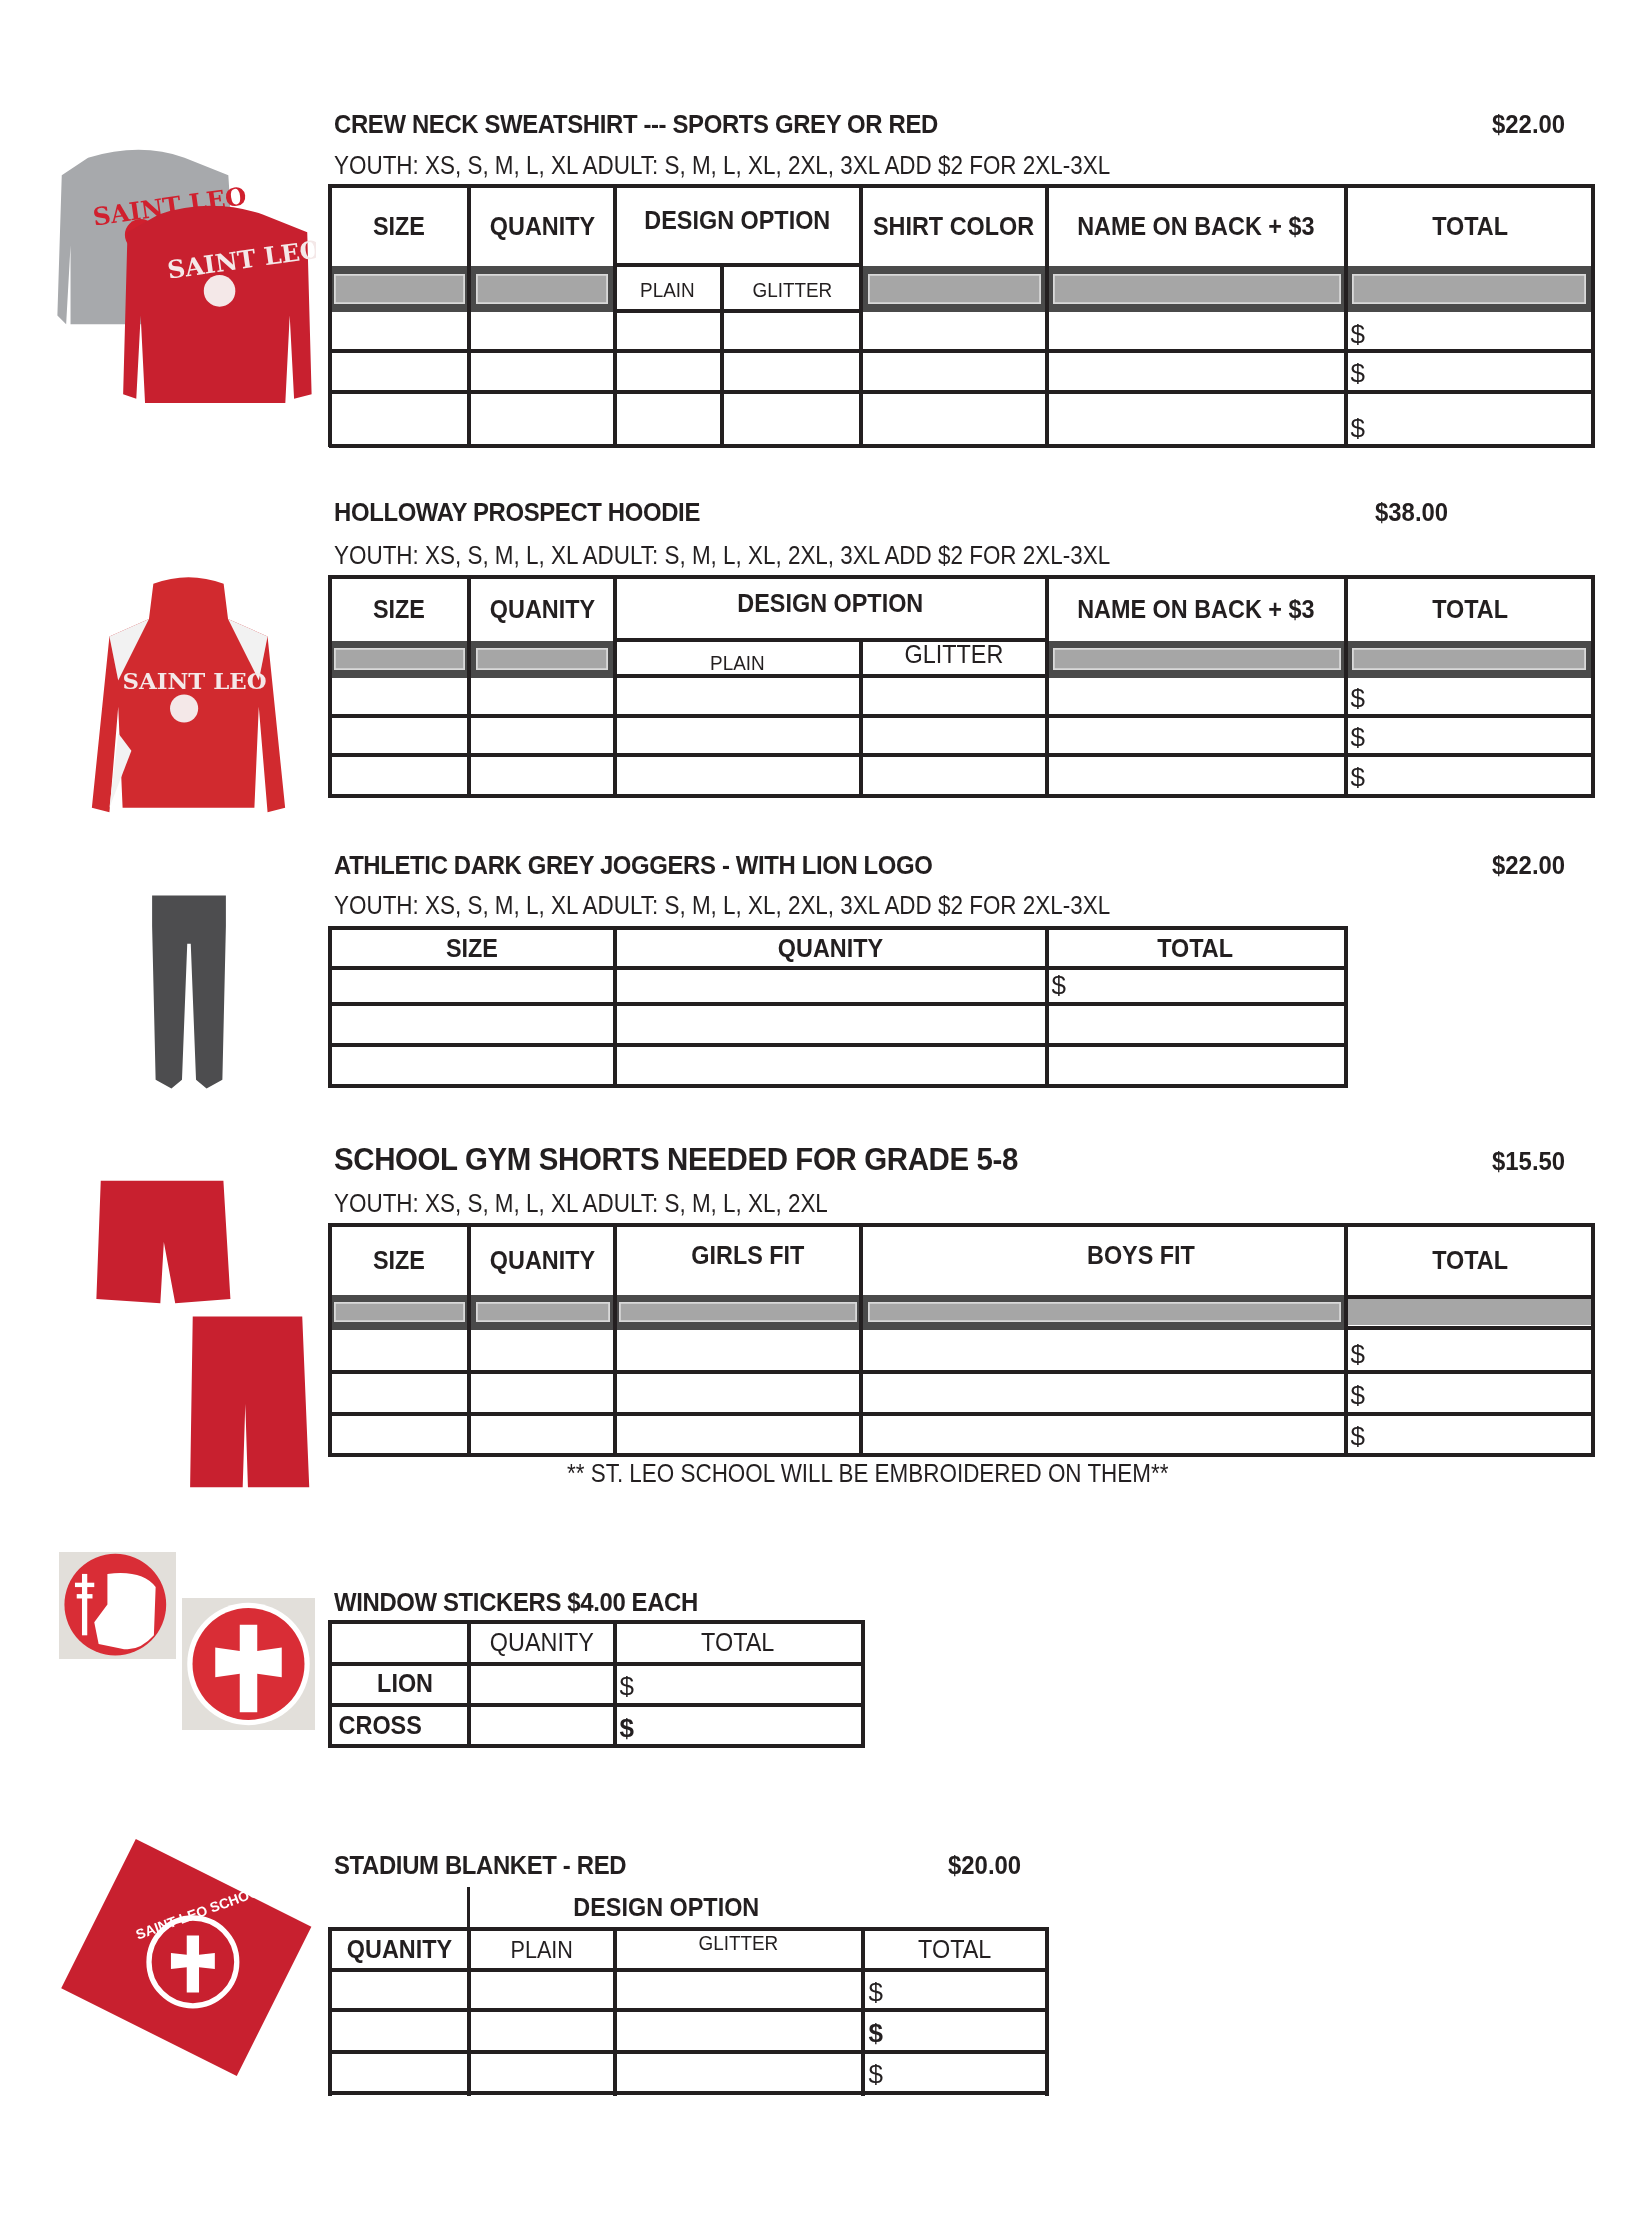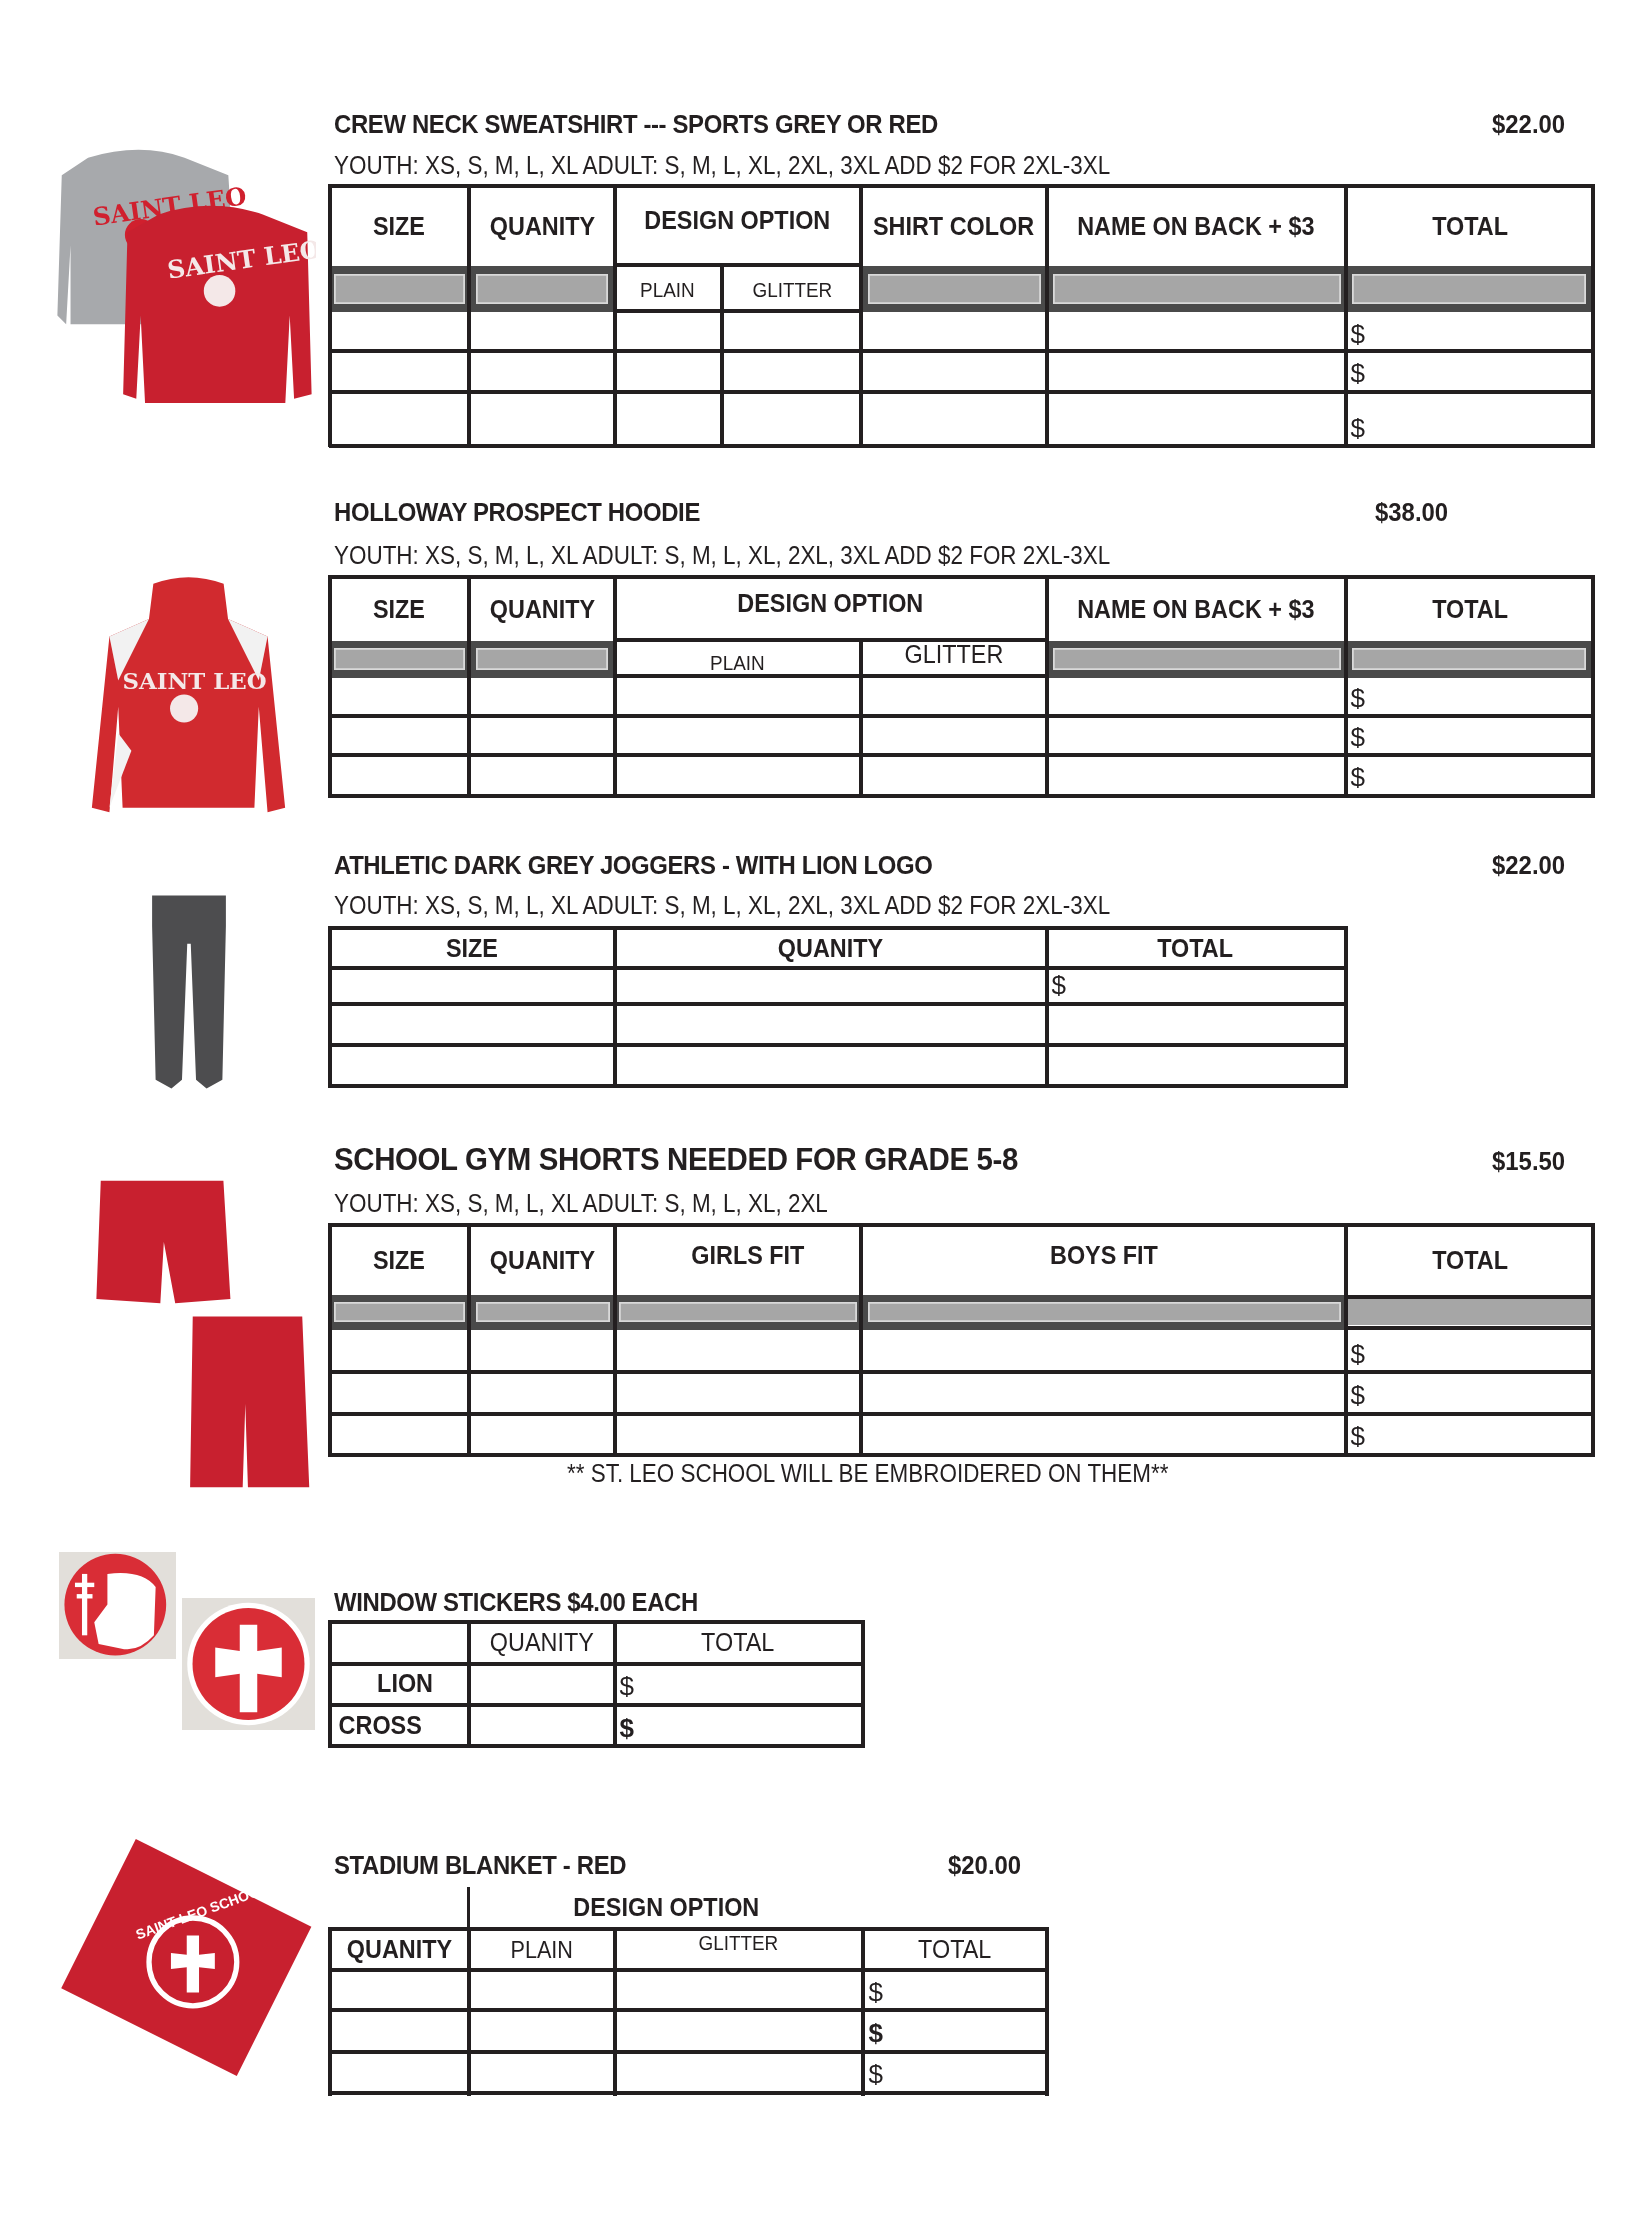--- a/index.html
+++ b/index.html
@@ -255,21 +255,21 @@
   <div class="grid">
     <div class="cell" style="left:329px;top:1225px;width:140px;height:70px;">
         <span>SIZE</span>
       </div>
     <div class="cell" style="left:469px;top:1225px;width:146px;height:70px;">
         <span>QUANITY</span>
       </div>
     <div class="cell" style="left:614px;top:1220px;width:247px;height:70px;padding-left:20px;">
         <span>GIRLS FIT</span>
       </div>
-    <div class="cell" style="left:861px;top:1220px;width:485px;height:70px;">
+    <div class="cell" style="left:898px;top:1220px;width:485px;height:70px;">
         <span>BOYS FIT</span>
       </div>
     <div class="cell" style="left:1346px;top:1225px;width:248px;height:70px;">
         <span>TOTAL</span>
       </div>
 
     <div class="grayband" style="left:329px;top:1295px;width:1017px;height:35px;"></div>
     <div class="gray" style="left:329px;top:1297px;width:141px;height:30px;"></div>
     <div class="gray" style="left:471px;top:1297px;width:144px;height:30px;"></div>
     <div class="gray" style="left:614px;top:1297px;width:248px;height:30px;"></div>

